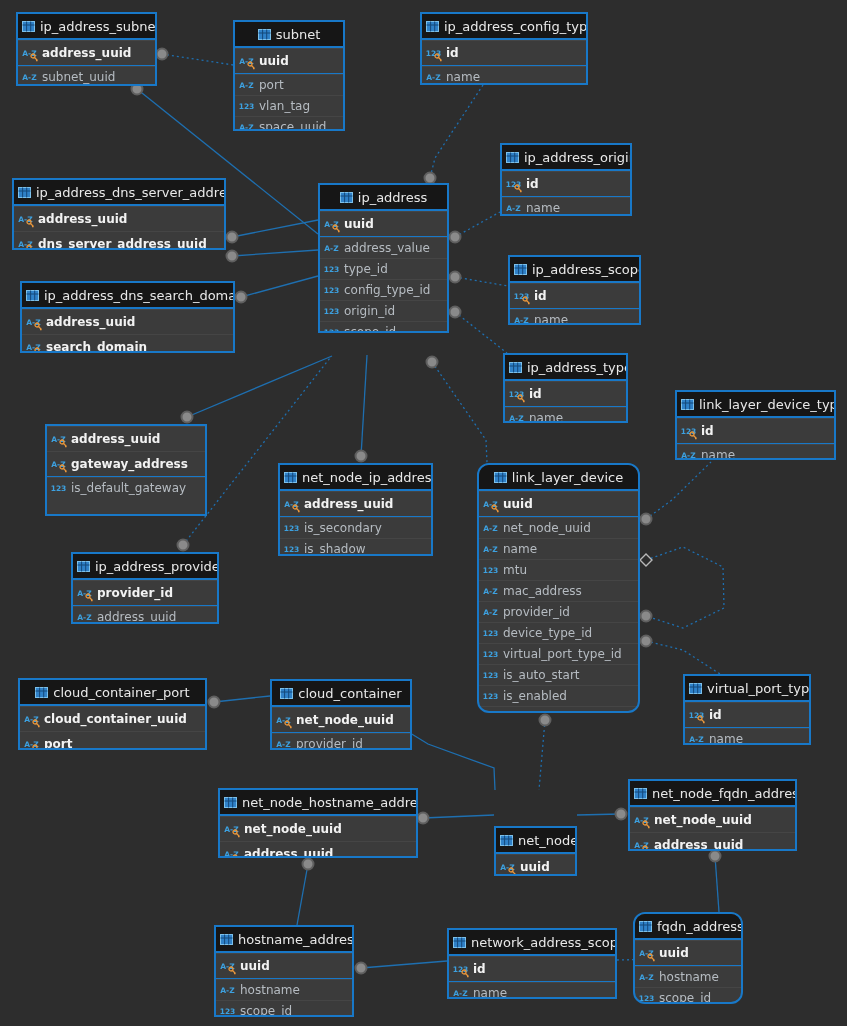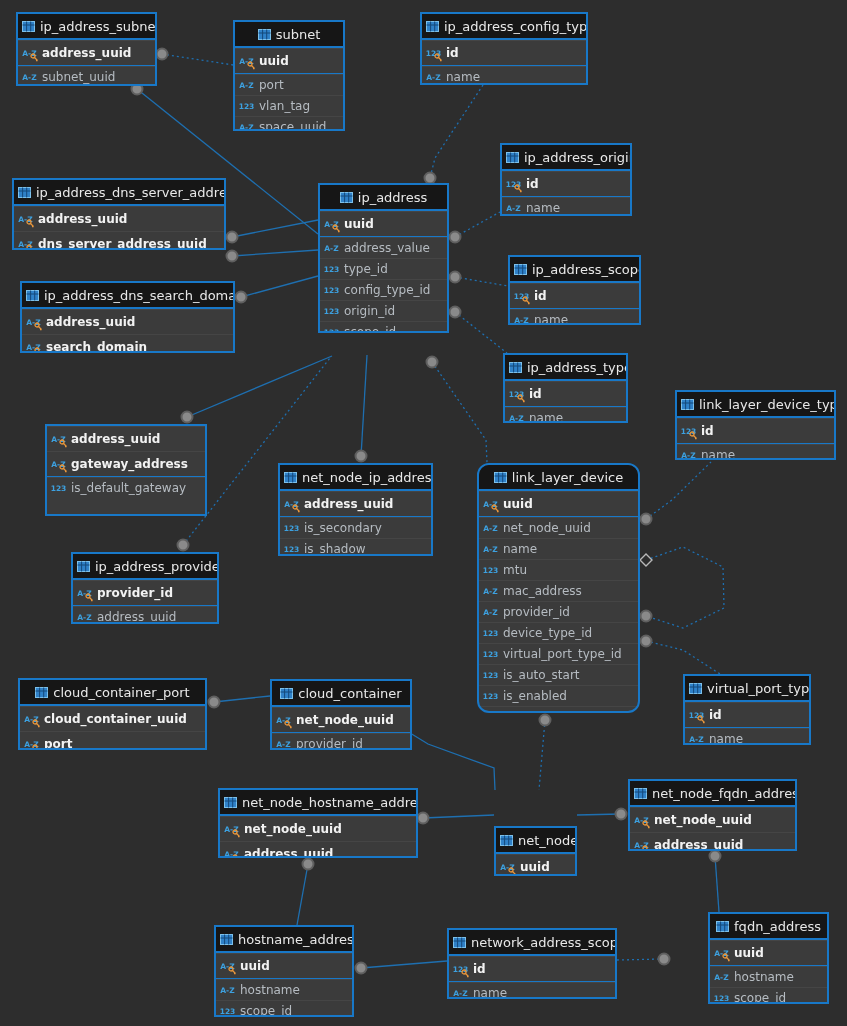--- a/index.html
+++ b/index.html
@@ -637,21 +637,21 @@
     <circle cx="3" cy="3" r="2" fill="none" stroke="#e8963c" stroke-width="1.3"></circle>
     <path d="M4.5 4.5 L7.5 7.5 M6 7.7 L7.6 7.7" stroke="#e8963c" stroke-width="1.3" fill="none"></path>
           </svg></span>
         <span class="c-name">id</span>
       </div>
       <div class="erd-row">
         <span class="type-ic">A-Z</span>
         <span class="c-name">name</span>
       </div>
     </div>
-    <div class="erd-table" style="left: 708px; top: 912px; width: 121px; height: 92px;">
+    <div class="erd-table" style="left: 633px; top: 912px; width: 110px; height: 92px; border-radius: 12px;">
       <div class="erd-header">
         <svg width="13" height="11" viewBox="0 0 13 11" style="flex:0 0 13px">
     <rect x="0.5" y="0.5" width="12" height="10" fill="#2f81c8" stroke="#7cc0ea"></rect>
     <line x1="0.5" y1="4" x2="12.5" y2="4" stroke="#14487a"></line>
     <line x1="4.6" y1="0.5" x2="4.6" y2="10.5" stroke="#14487a"></line>
     <line x1="8.7" y1="0.5" x2="8.7" y2="10.5" stroke="#14487a"></line>
         </svg>
         <span class="t-title">fqdn_address</span>
       </div>
       <div class="erd-row pk pk-last">

